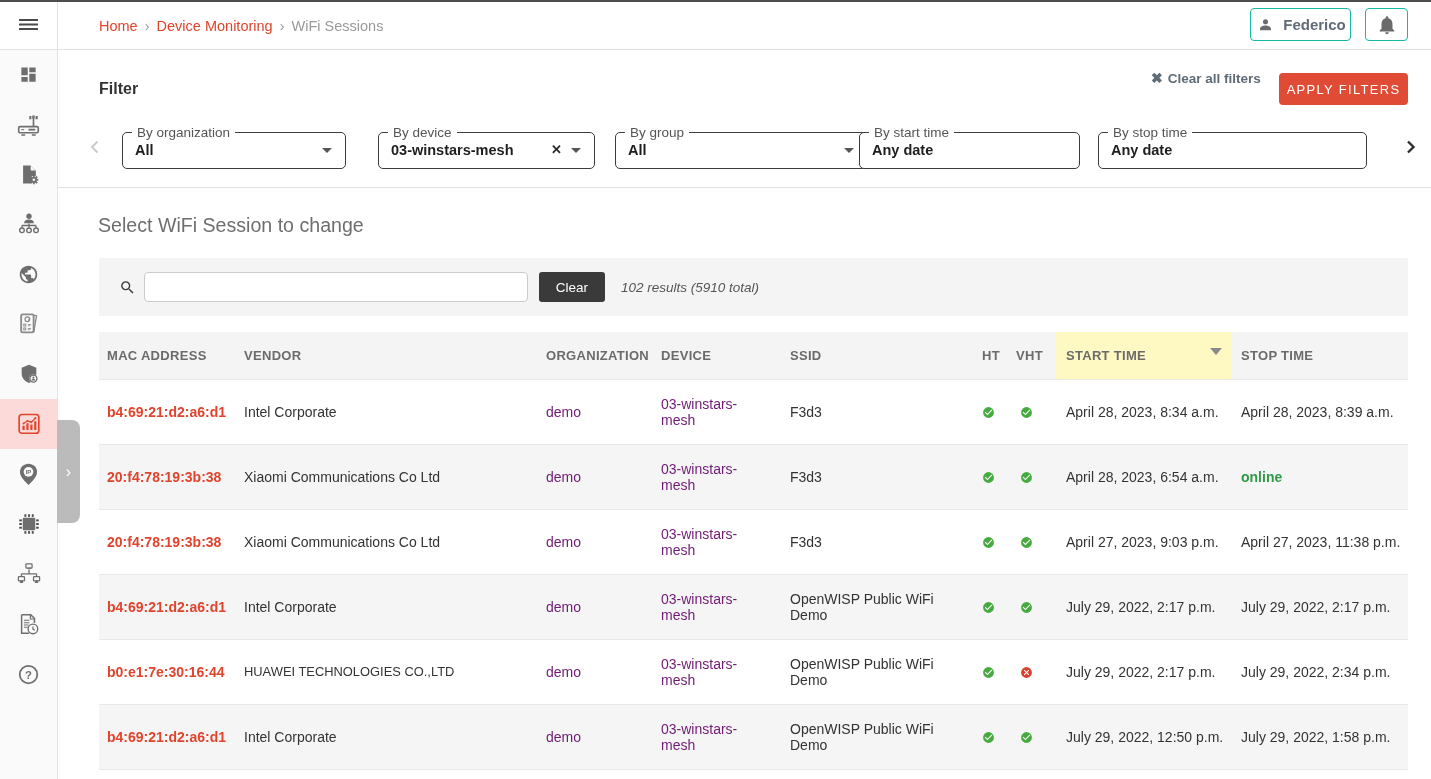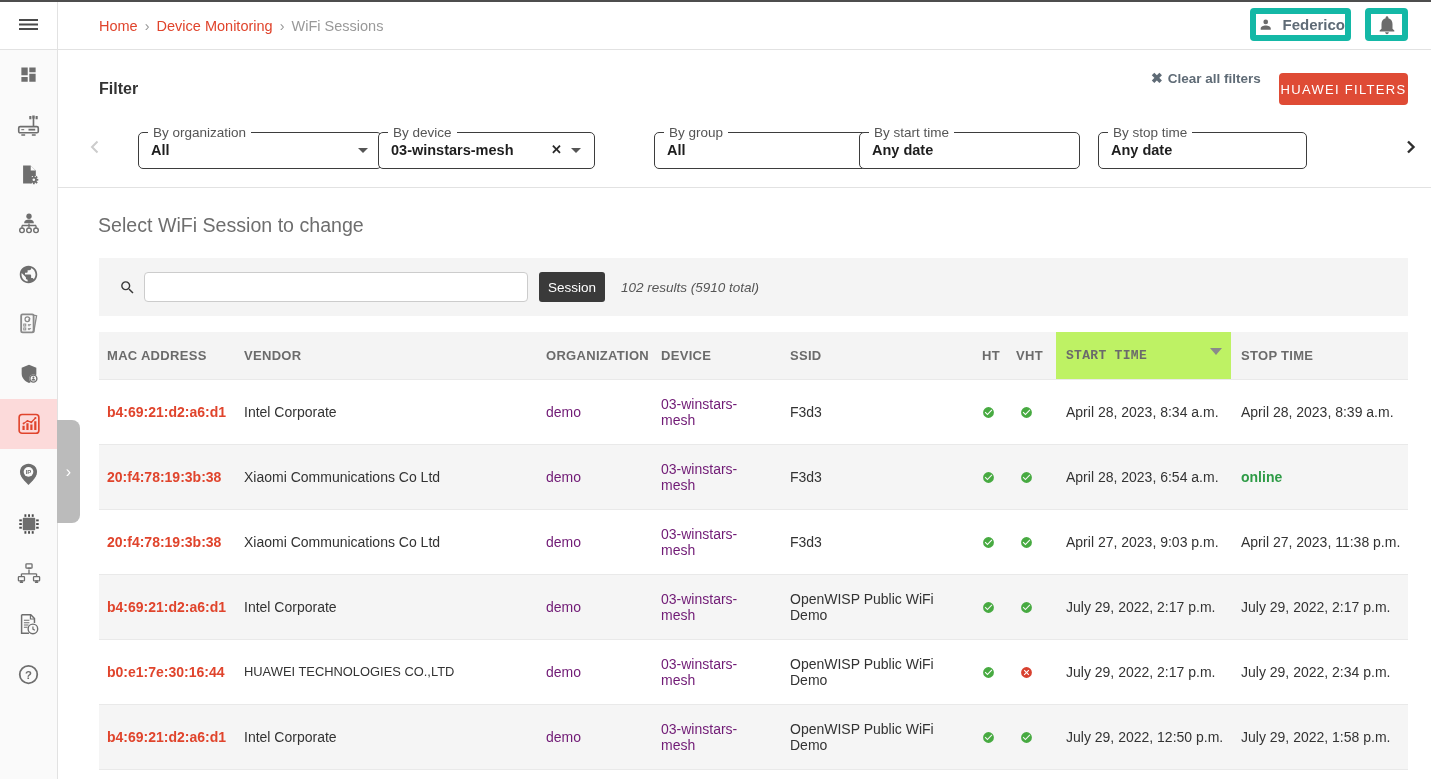--- a/index.html
+++ b/index.html
@@ -13,21 +13,21 @@
 #hambox { left:0; top:2px; width:58px; height:48px; background:#fff; border-bottom:1px solid #e2e2e2; border-right:1px solid #e2e2e2; }
 .sicon { left:0; width:57px; height:50px; display:flex; align-items:center; justify-content:center; }
 #monband { left:0; top:399px; width:57px; height:50px; background:#fcdada; }
 #handle { left:57px; top:420px; width:23px; height:103px; background:#bbbbbb; border-radius:0 8px 8px 0; display:flex; align-items:center; justify-content:center; color:#fff; font-size:16px; }
 
 
 #topbar { left:58px; top:2px; width:1373px; height:48px; background:#fff; border-bottom:1px solid #e2e2e2; }
 #crumbs { left:99px; top:18px; font-size:14.5px; color:#999; }
 #crumbs a { color:#e0442c; text-decoration:none; }
 #crumbs .sep { color:#999; padding:0 3px; }
-.hdrbtn { top:8px; height:33px; border:6px solid #14b8a6; border-radius:4px; background:#fff; display:flex; align-items:center; justify-content:center; }
+.hdrbtn { top:8px; height:33px; border:1px solid #14b8a6; border-radius:4px; background:#fff; display:flex; align-items:center; justify-content:center; }
 #fedbtn { left:1250px; width:101px; }
 #fedbtn span { color:#5f6b76; font-weight:bold; font-size:15px; margin-left:7px; }
 #bellbtn { left:1365px; width:43px; }
 
 
 #filtersec { left:58px; top:50px; width:1373px; height:138px; background:#fff; border-bottom:1px solid #e2e2e2; }
 #ftitle { left:99px; top:80px; font-size:16px; font-weight:bold; color:#333; }
 #clearall { left:1151px; top:70px; color:#5f6b76; font-weight:bold; font-size:13.5px; }
 #clearall .x { font-size:14px; margin-right:5px; }
 #applybtn { left:1279px; top:73px; width:129px; height:32px; background:#df4b35; color:#fff; border-radius:4px; font-size:13px; letter-spacing:1.3px; display:flex; align-items:center; justify-content:center; }
@@ -47,21 +47,21 @@
 
 
 table { position:absolute; left:99px; top:332px; width:1309px; border-collapse:collapse; font-size:14px; color:#333; table-layout:fixed; }
 thead th { height:47px; background:#f4f4f4; color:#6b6b6b; font-size:13px; letter-spacing:0.3px; text-align:left; font-weight:bold; padding:0 0 0 10px; border-bottom:1px solid #e9e9e9; }
 tbody td { height:65px; padding:0 0 0 10px; vertical-align:middle; border-bottom:1px solid #e9e9e9; }
 tbody tr:nth-child(even) td { background:#f5f5f5; }
 .mac { color:#e0442c; font-weight:bold; font-size:14px; }
 td.mac, th.c1 { padding-left:8px; }
 td.vht { padding-left:14px; }
 .dim { color:#701a75; }
-th.sorted { background:#bef264; position:relative;font-family:Liberation Mono, monospace; }
+th.sorted { background:#fef9c3; position:relative; }
 th.sorted .sarr { position:absolute; right:9px; top:16px; width:0; height:0; border-left:6px solid transparent; border-right:6px solid transparent; border-top:7px solid #8a8a8a; }
 .okc { display:inline-block; vertical-align:middle; }
 .online { color:#2e9b46; font-weight:bold; }
 .wdev { width:88px; line-height:16px; }
 .wssid { width:145px; line-height:16px; }
 </style>
 </head>
 <body>
 <div class="abs" id="topstrip"></div>
 
@@ -221,59 +221,59 @@
   <svg width="21" height="21" viewBox="0 0 24 24" fill="none" stroke="#6e6e6e">
     <circle cx="12" cy="12" r="10" stroke-width="2"></circle>
     <text x="12" y="16.6" font-family="Liberation Sans, sans-serif" font-size="13" font-weight="bold" fill="#6e6e6e" stroke="none" text-anchor="middle">?</text>
   </svg>
 </div>
 <div class="abs" id="handle">›</div>
 
 <div class="abs" id="filtersec"></div>
 <div class="abs" id="ftitle">Filter</div>
 <div class="abs" id="clearall"><span class="x">✖</span>Clear all filters</div>
-<div class="abs" id="applybtn">HUAWEI FILTERS</div>
+<div class="abs" id="applybtn">APPLY FILTERS</div>
 <svg class="abs" style="left:90px; top:140px;" width="9" height="14" viewBox="0 0 9 14">
     <path d="M7.5 1.5 2 7l5.5 5.5" fill="none" stroke="#cccccc" stroke-width="2"></path>
   </svg>
 <svg class="abs" style="left:1406px; top:140px;" width="10" height="14" viewBox="0 0 10 14">
     <path d="M2 1.5 7.5 7 2 12.5" fill="none" stroke="#2e2e2e" stroke-width="2.4"></path>
   </svg>
-<div class="abs flt" style="left:138px; width:244px;">
+<div class="abs flt" style="left:122px; width:224px;">
     <span class="lbl">By organization</span>
     <span class="val">All</span>
     <span class="arr"></span>
   </div>
 <div class="abs flt" style="left:378px; width:217px;text-align:center;">
     <span class="lbl">By device</span>
     <span class="val">03-winstars-mesh</span>
     <span class="xx">✕</span>
     <span class="arr"></span>
   </div>
-<div class="abs flt" style="left:615px; width:253px;margin-left:39px;">
+<div class="abs flt" style="left:615px; width:253px;">
     <span class="lbl">By group</span>
     <span class="val">All</span>
     <span class="arr"></span>
   </div>
 <div class="abs flt" style="left:859px; width:221px;">
     <span class="lbl">By start time</span>
     <span class="val">Any date</span>
   </div>
-<div class="abs flt" style="left:1098px; width:209px;">
+<div class="abs flt" style="left:1098px; width:269px;">
     <span class="lbl">By stop time</span>
     <span class="val">Any date</span>
   </div>
 
 <h1 class="abs" id="h1t">Select WiFi Session to change</h1>
 <div class="abs" id="sband"></div>
 <svg class="abs" id="sglass" width="17" height="17" viewBox="0 0 24 24">
     <path fill="#3a3a3a" d="M15.5 14h-.79l-.28-.27A6.47 6.47 0 0 0 16 9.5 6.5 6.5 0 1 0 9.5 16c1.61 0 3.09-.59 4.23-1.57l.27.28v.79l5 4.99L20.49 19l-4.99-5zm-6 0C7.01 14 5 11.99 5 9.5S7.01 5 9.5 5 14 7.01 14 9.5 11.99 14 9.5 14z"></path>
   </svg>
 <div class="abs" id="sinput"></div>
-<div class="abs" id="sbtn">Session</div>
+<div class="abs" id="sbtn">Clear</div>
 <div class="abs" id="scount">102 results (5910 total)</div>
 
 <table>
   <colgroup>
     <col style="width:135px">
       <col style="width:302px">
       <col style="width:115px">
       <col style="width:129px">
       <col style="width:192px">
       <col style="width:34px">

